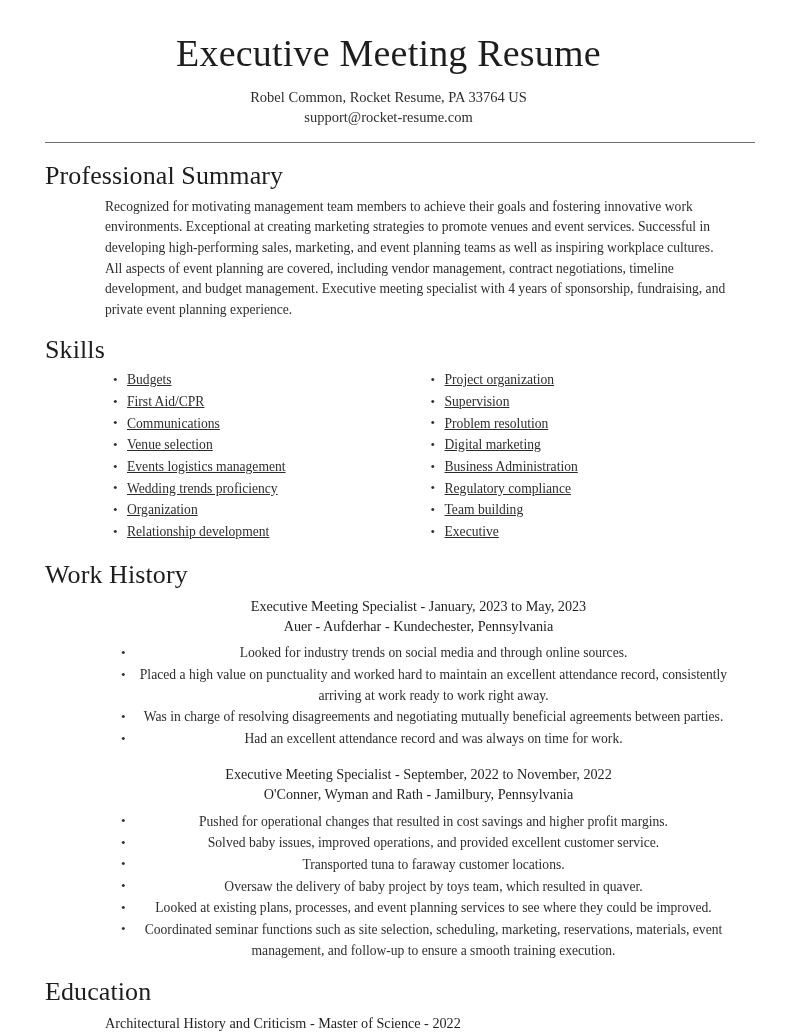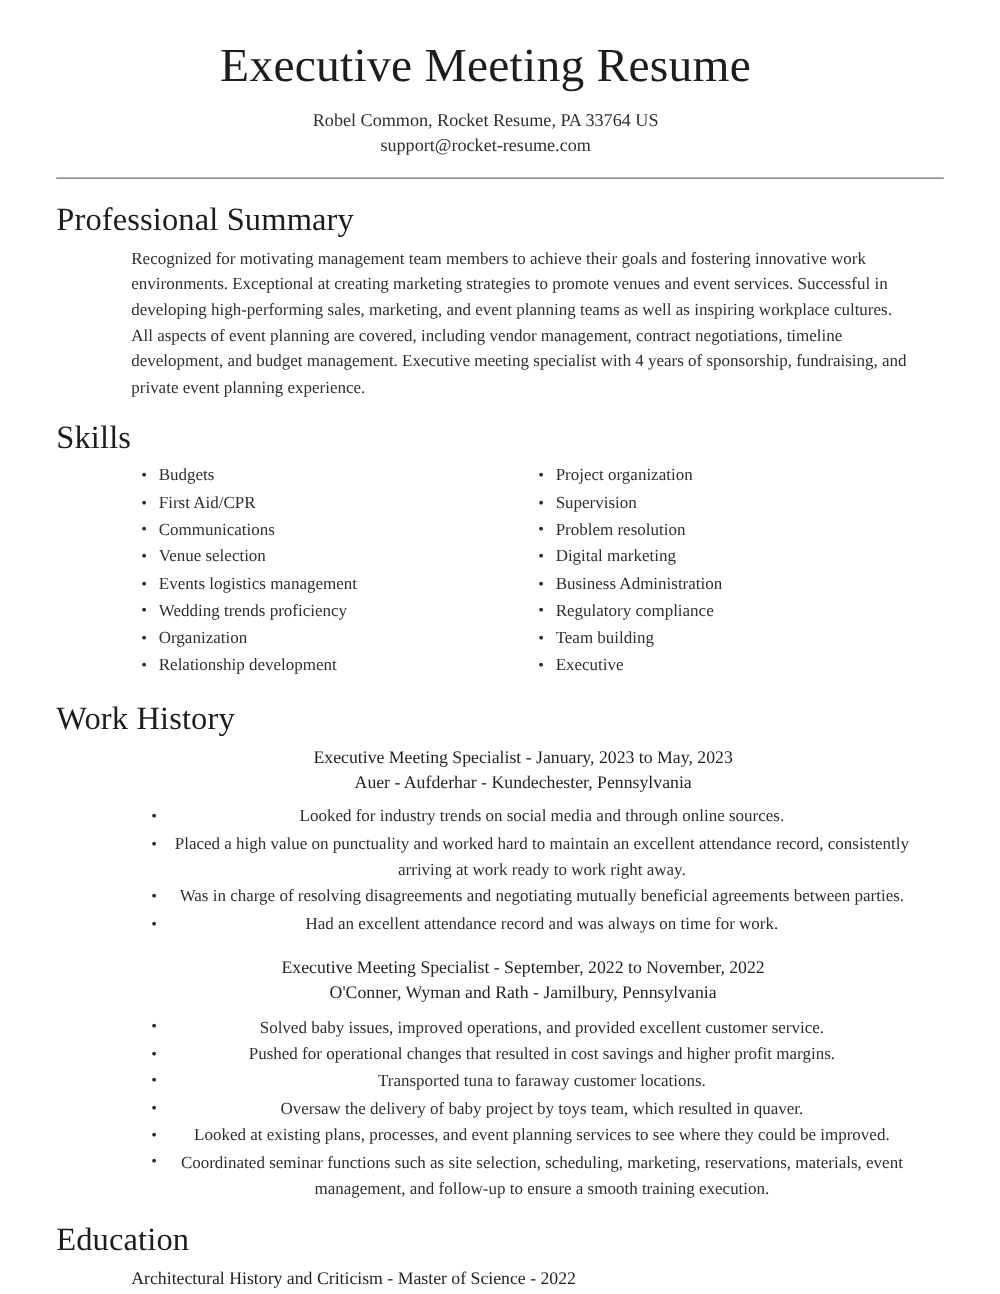--- a/index.html
+++ b/index.html
@@ -101,20 +101,21 @@
     top: -0.5px;
     font-size: 13px;
     color: #2e2e2e;
   }
 
   
   .skills-columns {
     display: flex;
     gap: 16px;
     padding-left: 68px;
+    text-decoration: underline;
   }
   .skills-col {
     width: 318px;
   }
 
   
   .job {
     margin-bottom: 14px;
   }
   .job:last-child { margin-bottom: 0; }
@@ -213,22 +214,22 @@
             <li>Looked for industry trends on social media and through online sources.</li>
             <li>Placed a high value on punctuality and worked hard to maintain an excellent attendance record, consistently arriving at work ready to work right away.</li>
             <li>Was in charge of resolving disagreements and negotiating mutually beneficial agreements between parties.</li>
             <li>Had an excellent attendance record and was always on time for work.</li>
           </ul>
         </div>
         <div class="job">
           <p class="job-title-line">Executive Meeting Specialist - September, 2022 to November, 2022</p>
           <p class="job-company-line">O'Conner, Wyman and Rath - Jamilbury, Pennsylvania</p>
           <ul class="bullets">
+            <li>Pushed for operational changes that resulted in cost savings and higher profit margins.</li>
             <li>Solved baby issues, improved operations, and provided excellent customer service.</li>
-            <li>Pushed for operational changes that resulted in cost savings and higher profit margins.</li>
             <li>Transported tuna to faraway customer locations.</li>
             <li>Oversaw the delivery of baby project by toys team, which resulted in quaver.</li>
             <li>Looked at existing plans, processes, and event planning services to see where they could be improved.</li>
             <li>Coordinated seminar functions such as site selection, scheduling, marketing, reservations, materials, event management, and follow-up to ensure a smooth training execution.</li>
           </ul>
         </div>
       </div>
   </div>
 
   <div class="section section-education">

